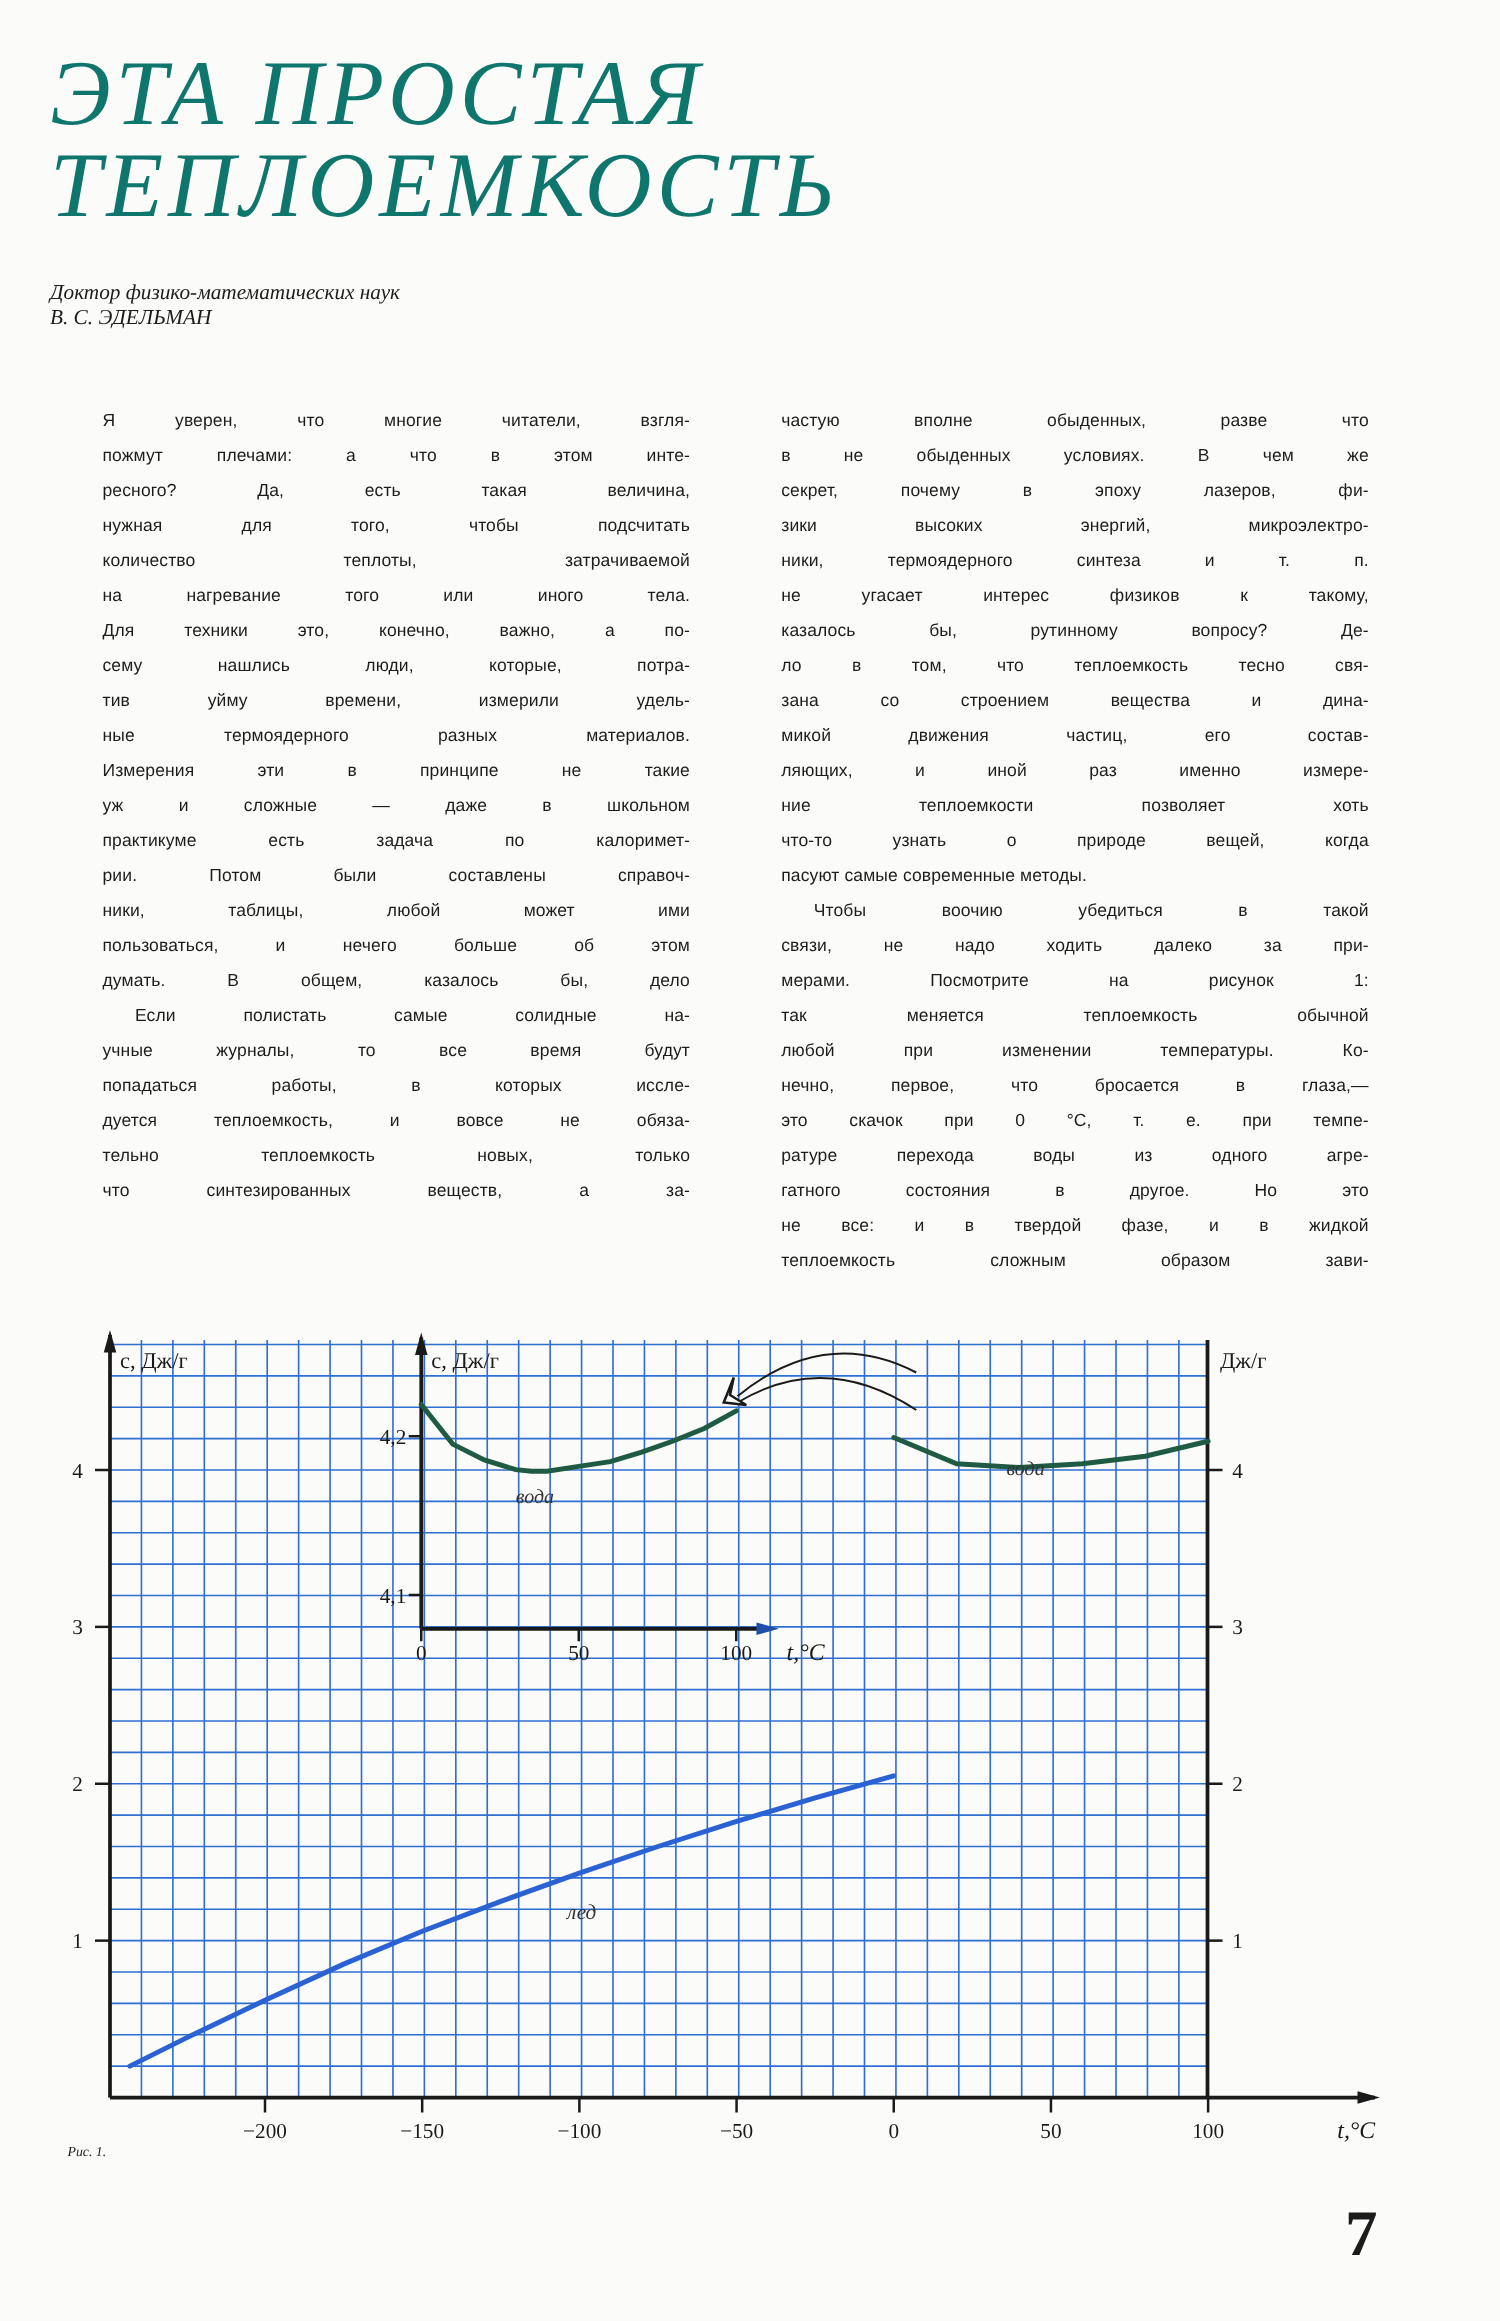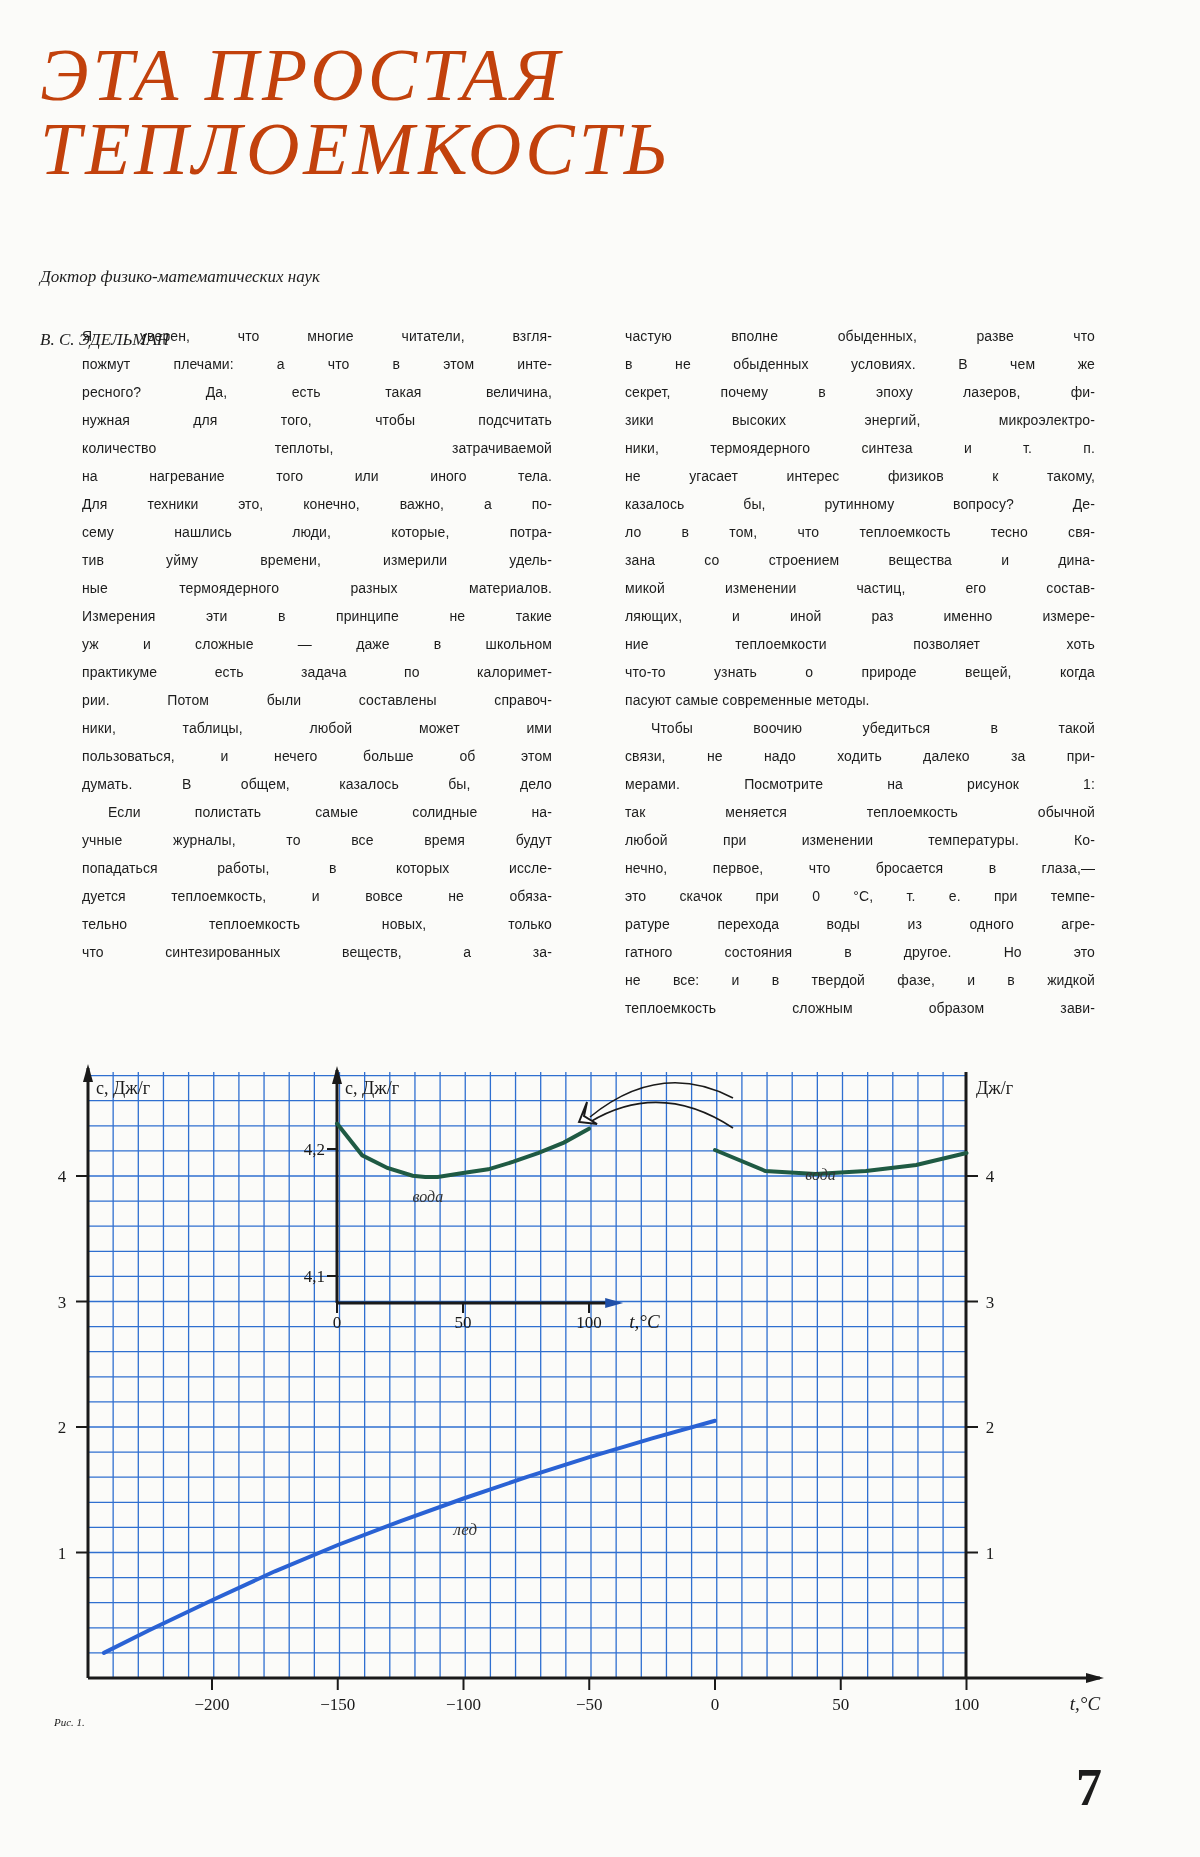--- a/index.html
+++ b/index.html
@@ -5,28 +5,28 @@
   html, body { margin:0; padding:0; }
   body {
     width:1200px; height:1857px; position:relative; overflow:hidden;
     background:#fbfbf9; color:#1c1c1c;
     font-family:"DejaVu Serif","Liberation Serif",serif;
   }
   .title {
     position:absolute; left:40px; top:38px;
     font-family:"Liberation Serif","DejaVu Serif",serif;
     font-style:italic; font-size:74px; line-height:74px; letter-spacing:4px;
-    color:#c2410c; margin:0; font-weight:normal;
+    color:#0f766e; margin:0; font-weight:normal;
   }
   .title span { display:block; }
   .byline {
     position:absolute; left:40px; top:224px;
     font-family:"Liberation Serif",serif; font-style:italic; font-size:17px; line-height:20px;
   }
-  .byline span { display:block;margin-top:43px; }
+  .byline span { display:block; }
   .col {
     position:absolute; top:322px; width:470px;
     font-family:Liberation Sans, sans-serif; font-size:14px; line-height:28px;
     text-align:justify; text-align-last:justify; letter-spacing:0.1px;
   }
   .col .ln { display:block; white-space:nowrap; text-align-last:justify; }
   .col .last { text-align-last:left; }
   .col .indent { padding-left:26px; }
   .col-left { left:82px; }
   .col-right { left:625px; }
@@ -81,21 +81,21 @@
 <div class="col col-right" id="colRight">
     <span class="ln">частую вполне обыденных, разве что</span>
     <span class="ln">в не обыденных условиях. В чем же</span>
     <span class="ln">секрет, почему в эпоху лазеров, фи-</span>
     <span class="ln">зики высоких энергий, микроэлектро-</span>
     <span class="ln">ники, термоядерного синтеза и т. п.</span>
     <span class="ln">не угасает интерес физиков к такому,</span>
     <span class="ln">казалось бы, рутинному вопросу? Де-</span>
     <span class="ln">ло в том, что теплоемкость тесно свя-</span>
     <span class="ln">зана со строением вещества и дина-</span>
-    <span class="ln">микой изменении частиц, его состав-</span>
+    <span class="ln">микой движения частиц, его состав-</span>
     <span class="ln">ляющих, и иной раз именно измере-</span>
     <span class="ln">ние теплоемкости позволяет хоть</span>
     <span class="ln">что-то узнать о природе вещей, когда</span>
     <span class="ln last">пасуют самые современные методы.</span>
     <span class="ln indent">Чтобы воочию убедиться в такой</span>
     <span class="ln">связи, не надо ходить далеко за при-</span>
     <span class="ln">мерами. Посмотрите на рисунок 1:</span>
     <span class="ln">так меняется теплоемкость обычной</span>
     <span class="ln">любой при изменении температуры. Ко-</span>
     <span class="ln">нечно, первое, что бросается в глаза,—</span>

